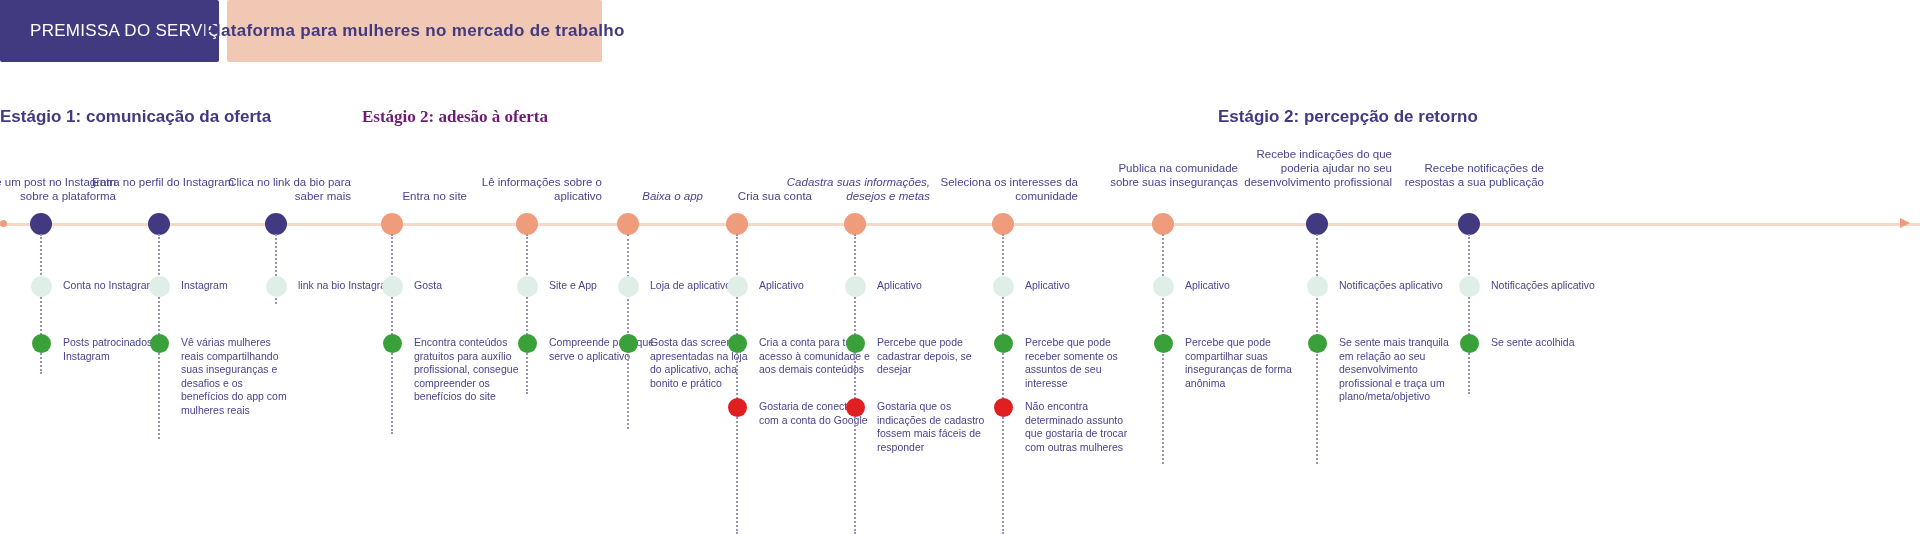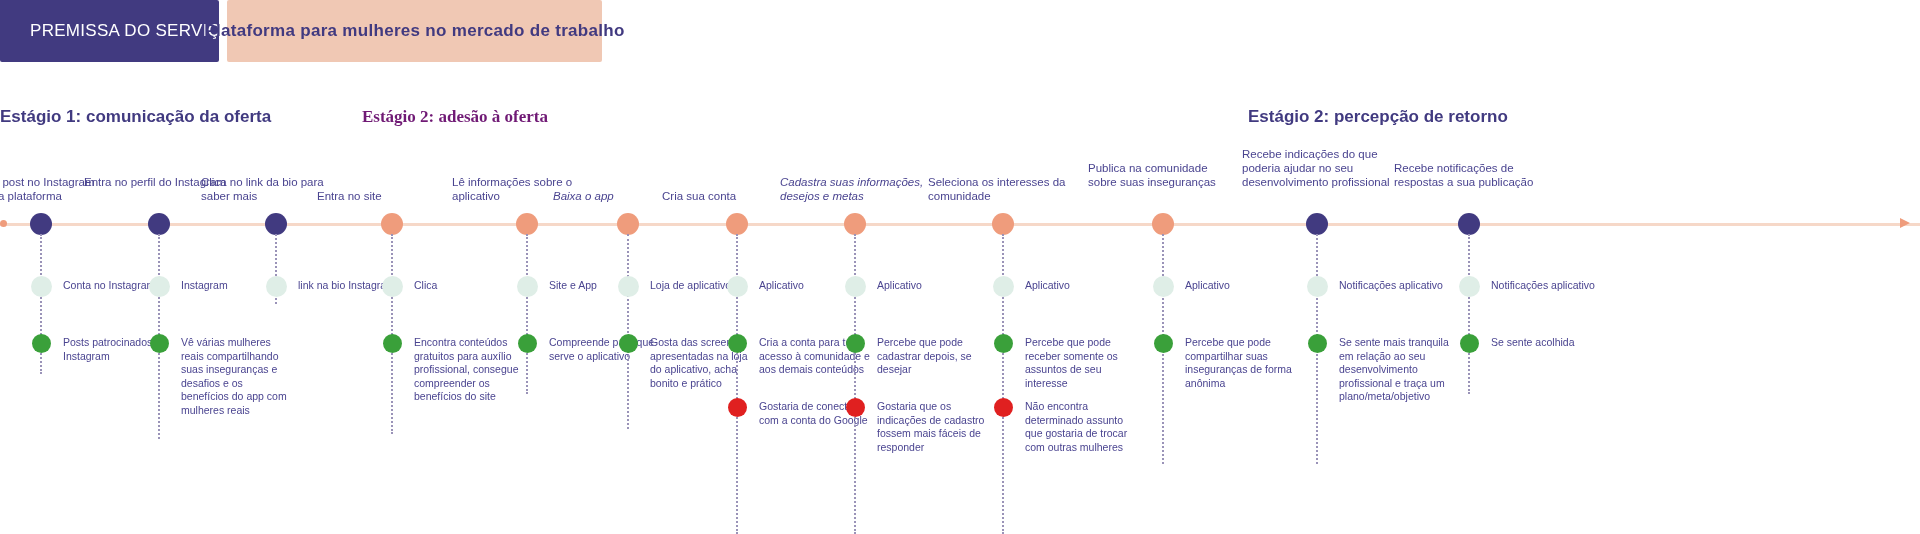--- a/index.html
+++ b/index.html
@@ -42,21 +42,21 @@
 
   
   .stage-title {
     position: absolute;
     font-size: 17px;
     font-weight: bold;
     white-space: nowrap;
   }
   .stage-1 { left: 0px;    top: 107px; color: #413a80; }
   .stage-2 { left: 362px;  top: 107px; color: #701a75; font-family: Liberation Serif, serif; }
-  .stage-3 { left: 1248px; top: 107px; color: #413a80; }
+  .stage-3 { left: 1218px; top: 107px; color: #413a80; }
 
   
   .axis {
     position: absolute;
     left: 0; top: 223px;
     width: 1920px; height: 3px;
     background: #f6d8c8;
   }
   .axis-cap-left {
     position: absolute; left: 0px; top: 220px;
@@ -72,21 +72,21 @@
   }
 
   
   .col { position: absolute; top: 0; height: 534px; }
 
   .action-label {
     position: absolute;
     bottom: auto;
     width: 150px;
     left: -75px;
-    text-align: left;
+    text-align: right;
     font-size: 11.5px;
     line-height: 14px;
     color: #4a4490;
   }
   .node-dot {
     position: absolute;
     left: -11px; top: 213px;
     width: 22px; height: 22px;
     border-radius: 50%;
   }
@@ -194,21 +194,21 @@
           <span class="row-dot channel-dot"></span>
           <span class="row-text">link na bio Instagram</span>
         </div>
       </div>
       <div class="col" style="left: 392px;">
         <div class="action-label" style="top: 189px;">Entra no site</div>
         <div class="node-dot salmon"></div>
         <div class="vline" style="height: 200px;"></div>
         <div class="row-item channel-row">
           <span class="row-dot channel-dot"></span>
-          <span class="row-text">Clica</span>
+          <span class="row-text">Gosta</span>
         </div>
         <div class="row-item green-row">
           <span class="row-dot green-dot"></span>
           <span class="row-text">Encontra conteúdos gratuitos para auxílio profissional, consegue compreender os benefícios do site</span>
         </div>
       </div>
       <div class="col" style="left: 527px;">
         <div class="action-label" style="top: 175px;">Lê informações sobre o aplicativo</div>
         <div class="node-dot salmon"></div>
         <div class="vline" style="height: 160px;"></div>

